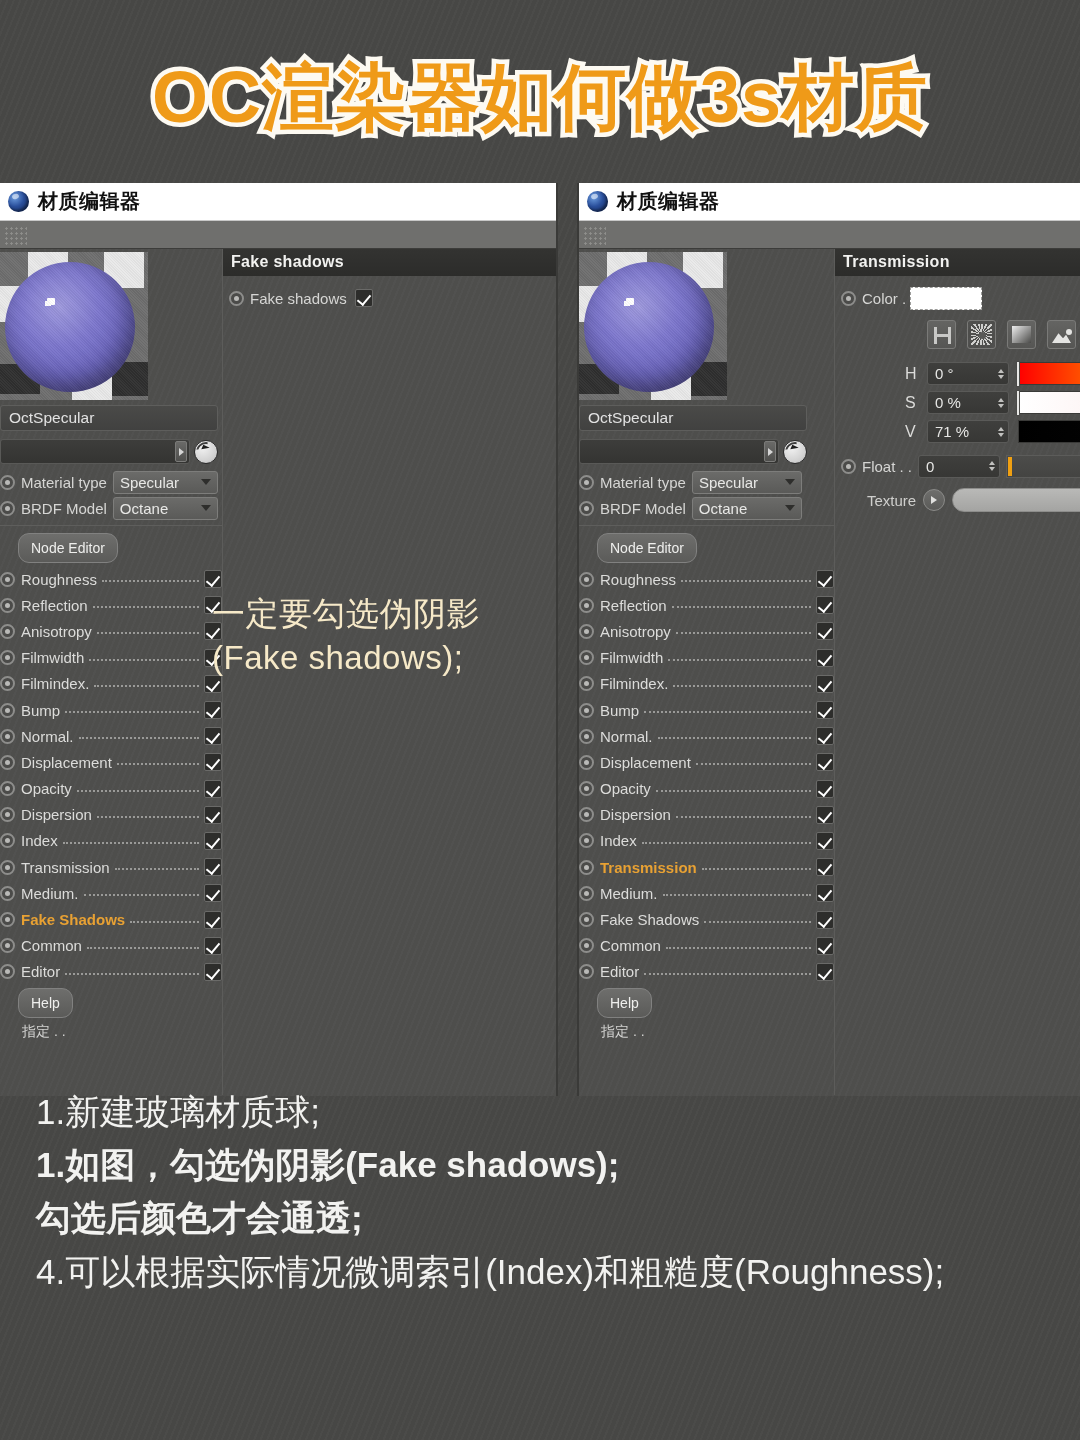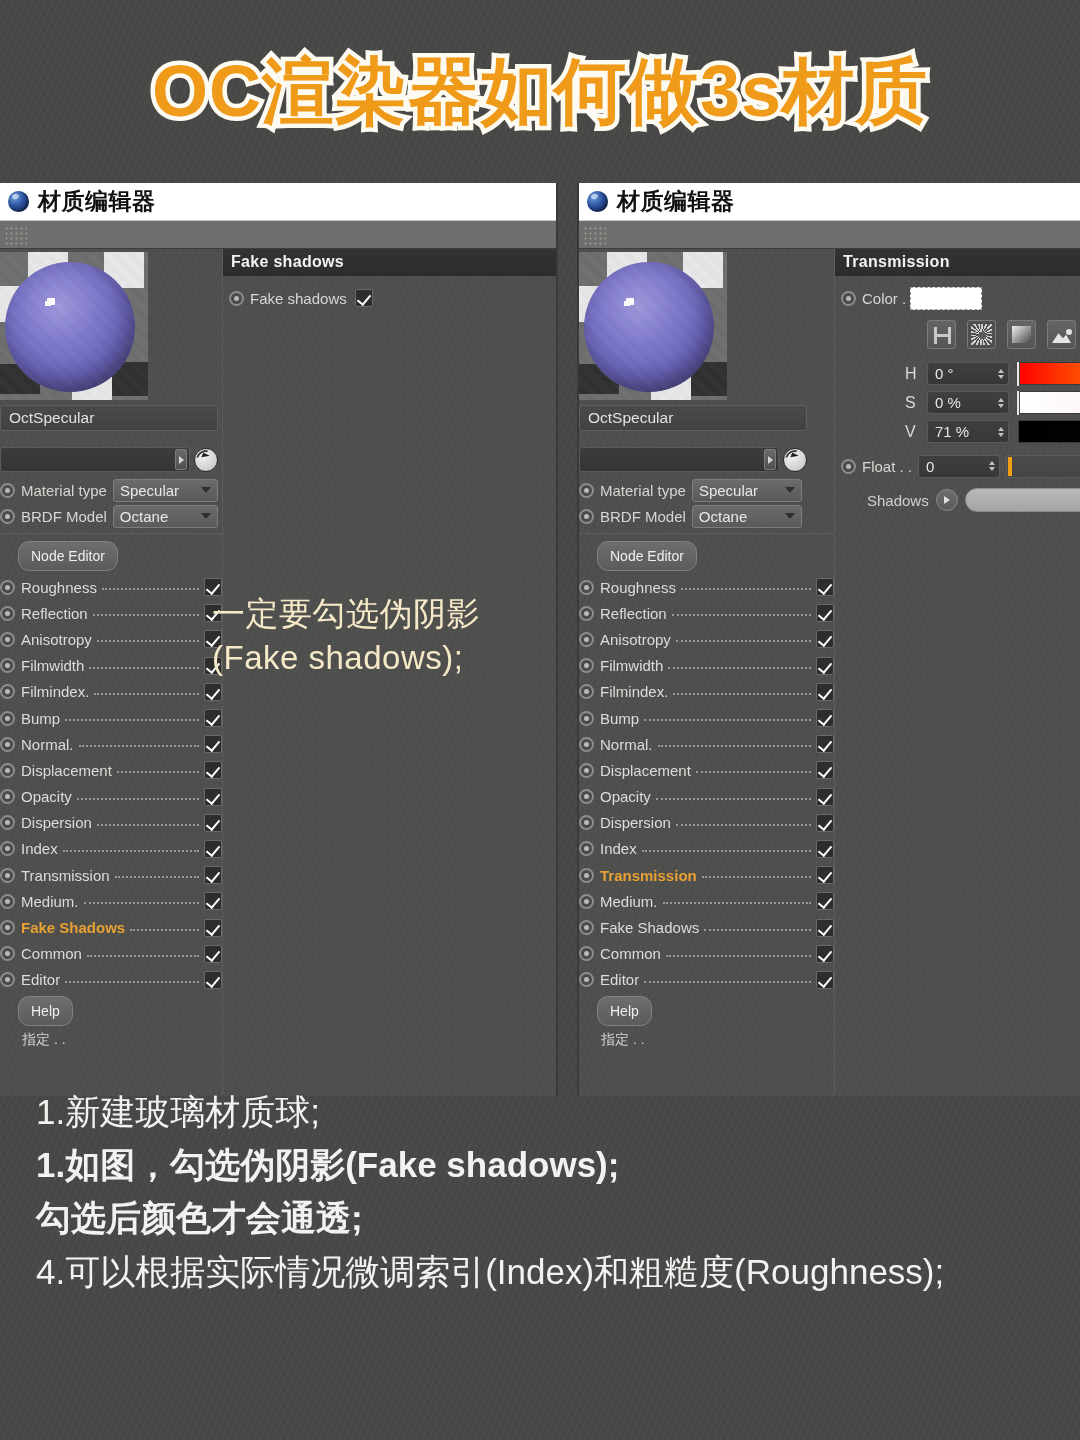--- a/index.html
+++ b/index.html
@@ -15,21 +15,21 @@
     background-image:
       repeating-linear-gradient(112deg, rgba(255,255,255,0.022) 0px, rgba(255,255,255,0.022) 2px, rgba(0,0,0,0.0) 2px, rgba(0,0,0,0.0) 6px);
     font-family: "Liberation Sans", "DejaVu Sans", sans-serif;
     position: relative;
     color: #d8d8d8;
   }
 
   
   #headline {
     position: absolute;
-    top: 50px;
+    top: 56px;
     left: 0;
     width: 1080px;
     text-align: center;
     font-size: 72px;
     font-weight: bold;
     letter-spacing: 1px;
     color: #ef9a18;
     -webkit-text-stroke: 9px #fdfaf2;
     paint-order: stroke fill;
     line-height: 1.15;
@@ -66,21 +66,21 @@
   }
   .app-icon::after {
     content:"";
     position:absolute; left:4px; top:3px; width:7px; height:5px;
     border-radius:50%;
     background: rgba(255,255,255,0.55);
     transform: rotate(-18deg);
   }
   .titlebar-text {
     color: #111;
-    font-size: 23px;
+    font-size: 20px;
     font-weight: 600;
     letter-spacing: 0.5px;
   }
 
   .toolstrip {
     height: 28px;
     background: #6f6f6d;
     border-bottom: 1px solid #3c3c3a;
     display: flex;
     align-items: center;
@@ -147,21 +147,21 @@
     box-shadow: -3px 2px 0 -1px #ffffff;
   }
   .preview .noise {
     position:absolute; inset:0;
     background-image: repeating-linear-gradient(45deg, rgba(255,255,255,0.04) 0 1px, rgba(0,0,0,0.04) 1px 2px);
     pointer-events:none;
   }
 
   
   .namefield {
-    margin: 5px 4px 16px 0;
+    margin: 5px 4px 8px 0;
     height: 26px;
     background: linear-gradient(#4a4a48, #414140);
     border: 1px solid #5e5e5c;
     border-radius: 3px;
     display: flex; align-items: center;
     padding-left: 8px;
     font-size: 15.5px;
     color: #e2e2e2;
   }
   #panel-left  .namefield { width: 218px; }
@@ -824,21 +824,21 @@
                 <i></i>
                 <i></i>
               </span>
           </div>
           <div class="floatslider">
               <div class="tick"></div>
             </div>
         </div>
 
         <div class="texrow">
-          <div class="texlabel">Shadows</div>
+          <div class="texlabel">Texture</div>
           <div class="circbtn">
               <i></i>
             </div>
           <div class="texfield"></div>
         </div>
       </div>
     </div>
   </div>
 </div>
 

